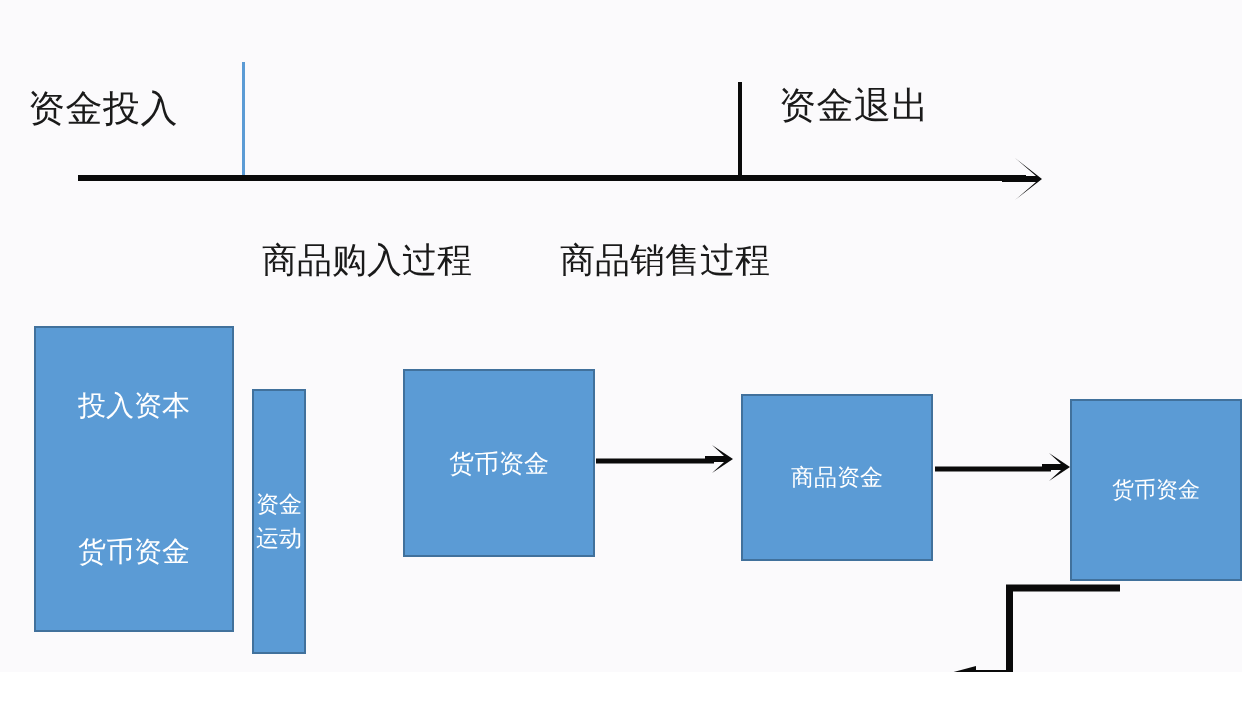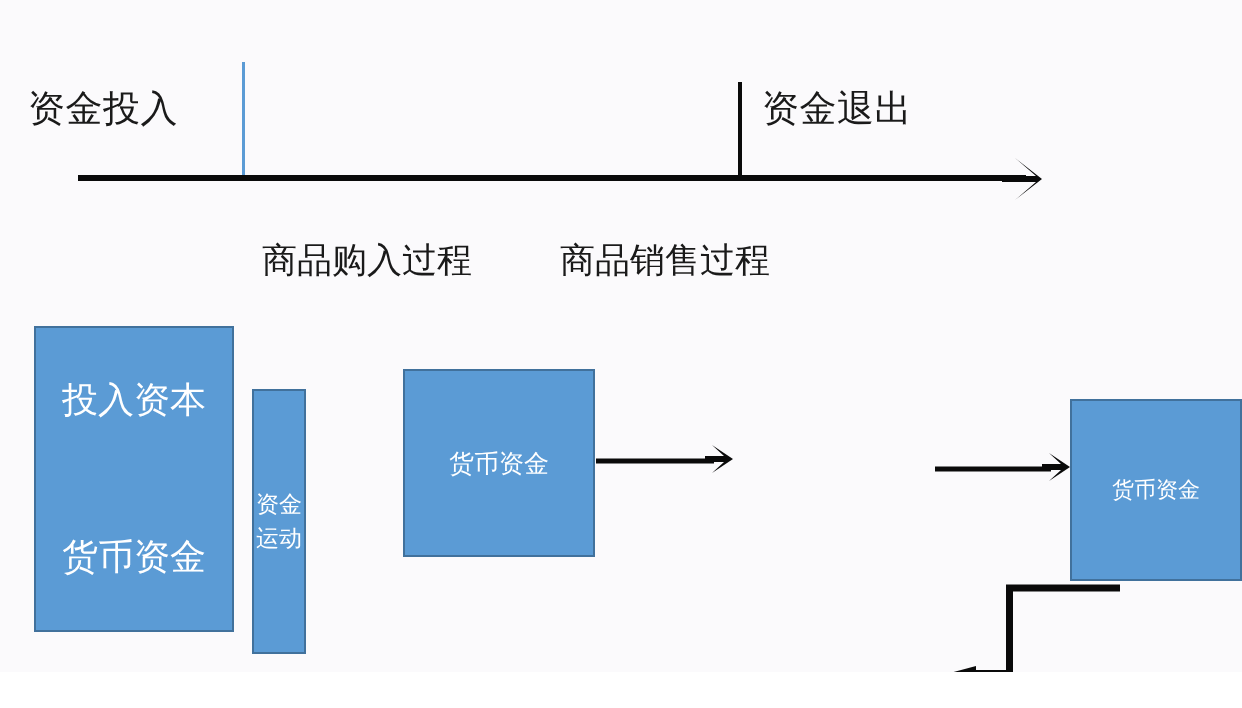--- a/index.html
+++ b/index.html
@@ -69,21 +69,21 @@
     align-items: center;
     justify-content: center;
     color: #ffffff;
     font-family: "Liberation Serif", "DejaVu Serif", serif;
     text-align: center;
   }
   .box .line {
     display: block;
     white-space: nowrap;
   }
-  .box-capital      { font-size: 36px; }
+  .box-capital      { font-size: 28px; }
   .box-capital .line:first-child { margin-bottom: 108px; }
   .box-motion       { font-size: 23px; line-height: 1.45; margin-top: 40px; }
   .box-monetary-1   { font-size: 25px; }
   .box-goods        { font-size: 23px; }
   .box-monetary-2   { font-size: 22px; }
 
   
   .flow-arrow { position: absolute; }
   .flow-arrow .shaft {
     position: absolute;
@@ -105,21 +105,21 @@
   .return-arrow svg { display: block; }
 </style>
 </head>
 <body>
 
 <div id="canvas">
 
   <div class="phase-label" style="left:28px; top:90px;">资金投入</div>
 
 
-  <div class="phase-label" style="left:762px; top:90px;">资金退出</div>
+  <div class="phase-label" style="left:779px; top:90px;font-family:Liberation Mono, monospace;">资金退出</div>
 
   <div class="divider divider-blue" style="left:242px; top:62px; width:3px; height:117px;"></div>
 
   <div class="divider divider-black" style="left:738px; top:82px; width:4px; height:97px;"></div>
 
   <div class="timeline-shaft" style="left:78px; top:175px; width:948px; height:6px;"></div>
 
   <div class="timeline-head" style="left:1000px; top:156px;">
     <svg width="44" height="46" viewBox="0 0 44 46">
       <path d="M2 20 L36 20 L15 2 L42 23 L15 44 L36 26 L2 26 Z" fill="#0a0a0a"></path>
@@ -137,20 +137,23 @@
 
   <div class="box box-motion" style="left:252px; top:349px; width:54px; height:265px;">
     <span class="line">资金</span>
     <span class="line">运动</span>
   </div>
 
   <div class="box box-monetary-1" style="left:403px; top:369px; width:192px; height:188px;">
     <span class="line">货币资金</span>
   </div>
 
+  <div class="box box-goods" style="left:741px; top:394px; width:192px; height:167px;">
+    <span class="line">商品资金</span>
+  </div>
 
   <div class="box box-monetary-2" style="left:1070px; top:399px; width:172px; height:182px;">
     <span class="line">货币资金</span>
   </div>
 
   <div class="flow-arrow" style="left:596px; top:446px; width:138px; height:30px;">
     <span class="shaft" style="width:118px;"></span>
     <span class="head">
       <svg width="30" height="30" viewBox="0 0 30 30">
         <path d="M1 12 L20 12 L8 1 L29 15 L8 29 L20 18 L1 18 Z" fill="#0a0a0a"></path>

